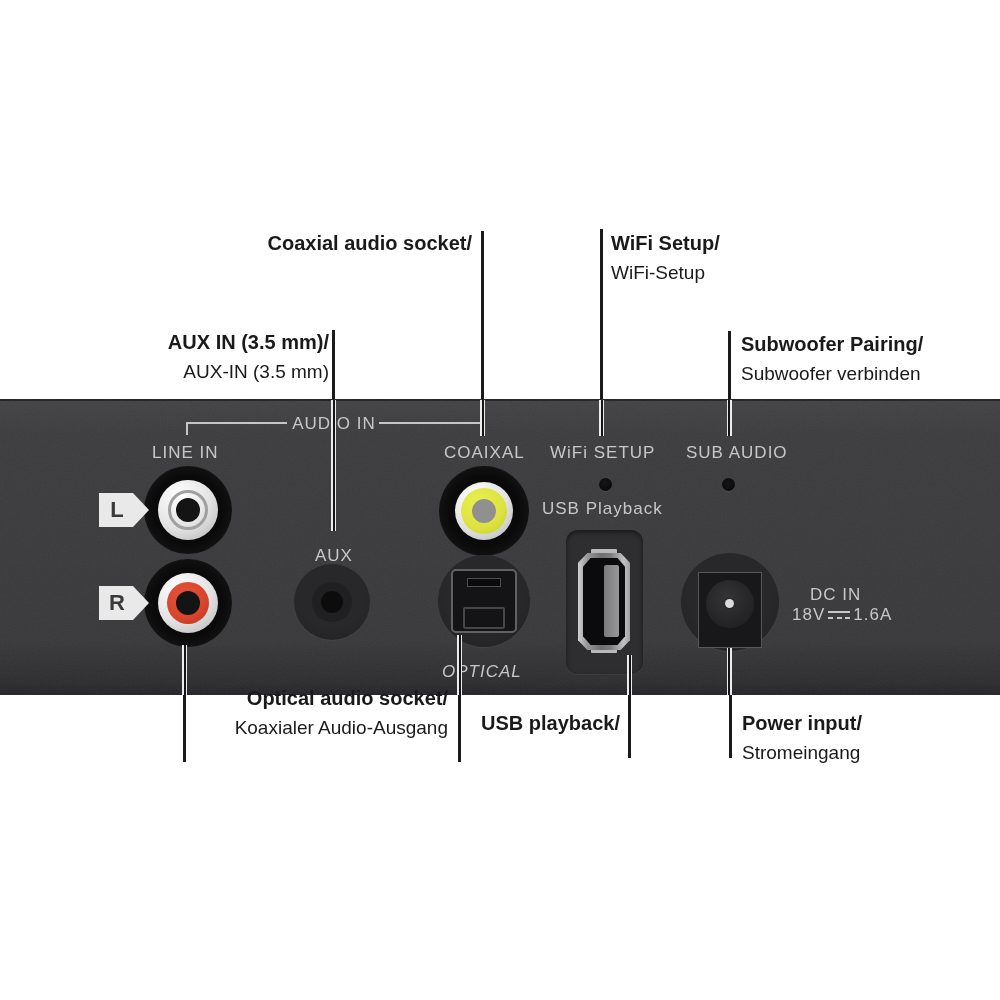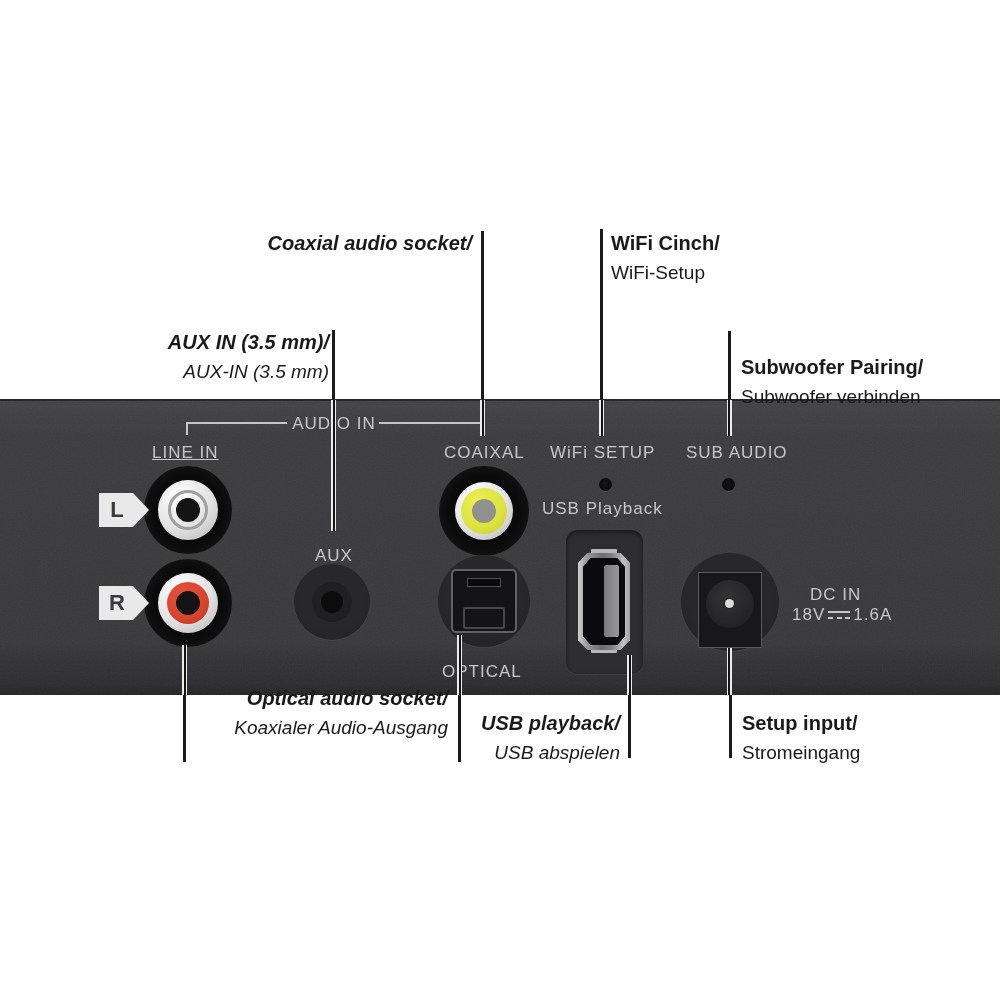--- a/index.html
+++ b/index.html
@@ -6,21 +6,21 @@
   body { background:#ffffff; }
   .stage {
     position:relative; width:1000px; height:1000px; background:#ffffff;
     font-family:"Liberation Sans", sans-serif; overflow:hidden;
   }
 
   
   .callout { position:absolute; z-index:2; }
   .callout .en { display:block; font-weight:bold; font-size:20px; line-height:30px; color:#1a1a1a; white-space:nowrap; }
   .callout .de { display:block; font-weight:normal; font-size:19px; line-height:30px; color:#1a1a1a; white-space:nowrap; }
-  .align-right { text-align:right;font-style:italic; }
+  .align-right { text-align:right; }
 
   
   .lead { position:absolute; width:3px; background:#1b1b1b; z-index:2; }
 
   
   .panel {
     position:absolute; left:0; top:399px; width:1000px; height:296px;
     background:linear-gradient(180deg,#232325 0px,#232325 2px,#424244 2px,#3c3c3e 12%,#3a3a3c 45%,#38383a 82%,#2c2c2f 96%,#242428 100%);
     z-index:1;
   }
@@ -116,43 +116,42 @@
 <div class="stage">
 
   <div class="callout align-right" style="right:528px; top:228px;">
     <span class="en">Coaxial audio socket/</span>
   </div>
   <div class="callout align-right" style="right:671px; top:327px;">
     <span class="en">AUX IN (3.5 mm)/</span>
     <span class="de">AUX-IN (3.5 mm)</span>
   </div>
   <div class="callout" style="left:611px; top:228px;">
-    <span class="en">WiFi Cinch/</span>
+    <span class="en">WiFi Setup/</span>
     <span class="de">WiFi-Setup</span>
   </div>
-  <div class="callout" style="left:741px; top:329px;margin-top:23px;">
+  <div class="callout" style="left:741px; top:329px;">
     <span class="en">Subwoofer Pairing/</span>
     <span class="de">Subwoofer verbinden</span>
   </div>
 
   <div class="lead" style="left:481px; top:231px; height:168px;"></div>
   <div class="lead" style="left:332px; top:330px; height:69px;"></div>
   <div class="lead" style="left:600px; top:229px; height:170px;"></div>
   <div class="lead" style="left:728px; top:331px; height:68px;"></div>
 
   <div class="callout align-right" style="right:552px; top:683px;">
     <span class="en">Optical audio socket/</span>
     <span class="de">Koaxialer Audio-Ausgang</span>
   </div>
   <div class="callout align-right" style="right:380px; top:708px;">
     <span class="en">USB playback/</span>
-    <span class="de">USB abspielen</span>
   </div>
   <div class="callout" style="left:742px; top:708px;">
-    <span class="en">Setup input/</span>
+    <span class="en">Power input/</span>
     <span class="de">Stromeingang</span>
   </div>
 
   <div class="lead" style="left:183px; top:695px; height:67px;"></div>
   <div class="lead" style="left:458px; top:695px; height:67px;"></div>
   <div class="lead" style="left:628px; top:695px; height:63px;"></div>
   <div class="lead" style="left:729px; top:695px; height:63px;"></div>
 
   <div class="panel">
     <svg class="noise" width="1000" height="296" aria-hidden="true">
@@ -161,27 +160,27 @@
           <feColorMatrix type="saturate" values="0"></feColorMatrix>
         </filter>
       <rect width="1000" height="296" filter="url(#grain)" opacity="0.07"></rect>
     </svg>
 
     <div class="bracket-v" style="left:186px; top:23px;"></div>
     <div class="bracket-h" style="left:186px; top:23px; width:101px;"></div>
     <div class="bracket-h" style="left:379px; top:23px; width:104px;"></div>
     <div class="pnl-text" style="left:284px; top:15px; width:100px; text-align:center;">AUDIO IN</div>
 
-    <div class="pnl-text" style="left:152px; top:44px;text-decoration:underline;">LINE IN</div>
+    <div class="pnl-text" style="left:152px; top:44px;">LINE IN</div>
     <div class="pnl-text" style="left:444px; top:44px;">COAIXAL</div>
     <div class="pnl-text" style="left:550px; top:44px;">WiFi SETUP</div>
     <div class="pnl-text" style="left:686px; top:44px;">SUB AUDIO</div>
     <div class="pnl-text" style="left:542px; top:100px;">USB Playback</div>
     <div class="pnl-text" style="left:315px; top:134px;margin-top:13px;">AUX</div>
-    <div class="pnl-text" style="left:442px; top:263px;">OPTICAL</div>
+    <div class="pnl-text" style="left:442px; top:263px;font-style:italic;">OPTICAL</div>
     <div class="pnl-text" style="left:810px; top:186px;">DC IN</div>
     <div class="pnl-text dc-line2" style="left:792px; top:206px;">
       <span>18V</span>
       <span class="dc-symbol">
           <span class="solid"></span>
           <span class="dash"></span>
         </span>
       <span>1.6A</span>
     </div>
 

